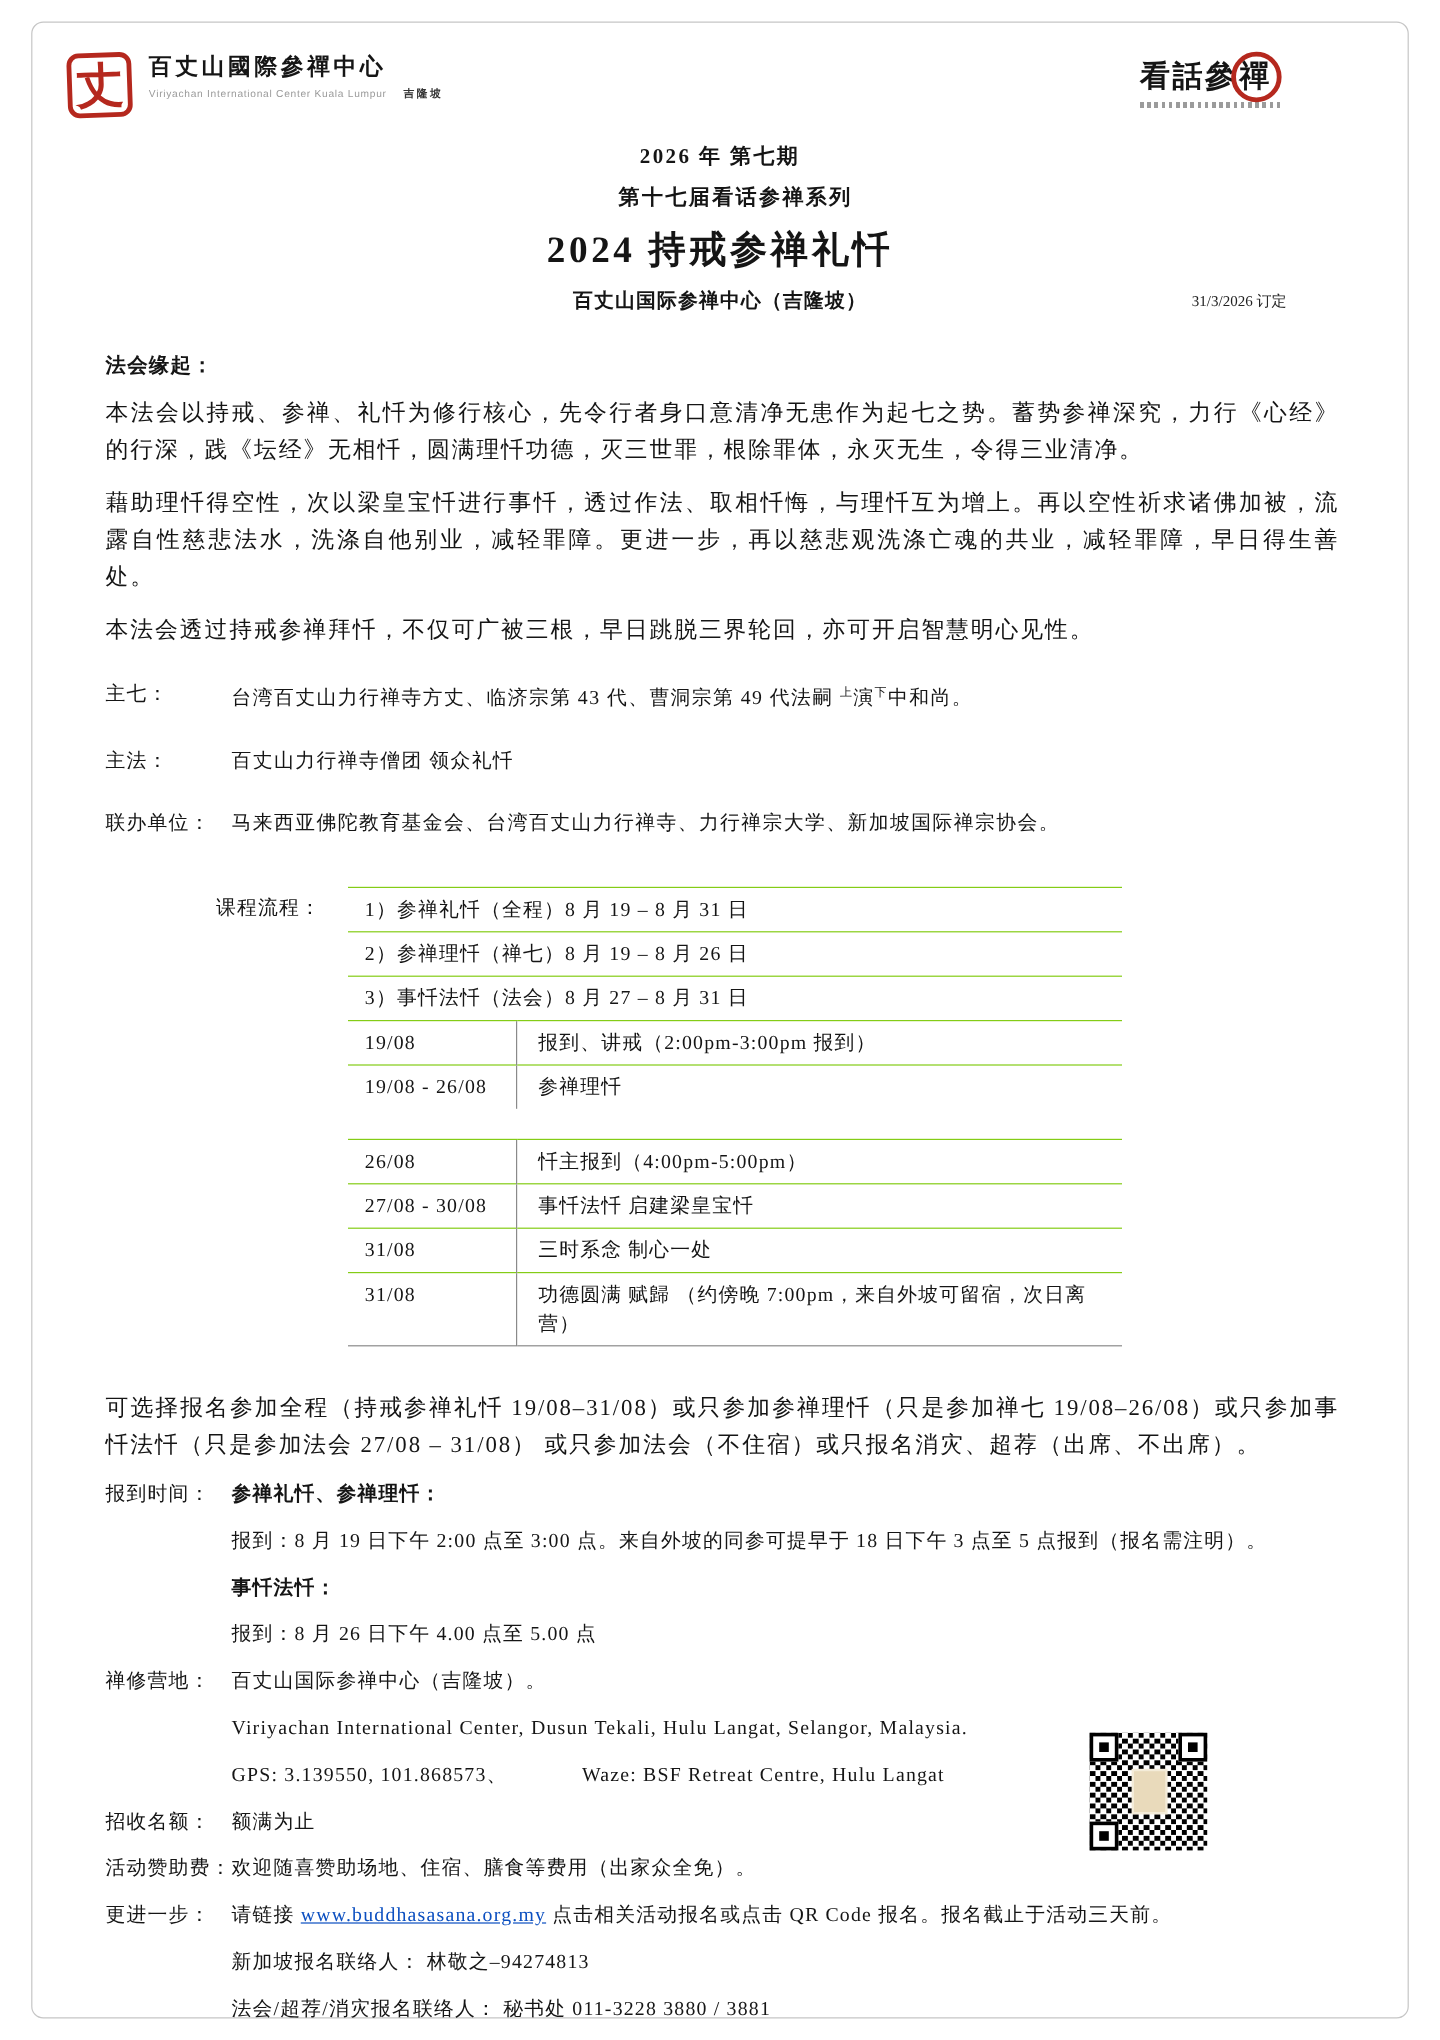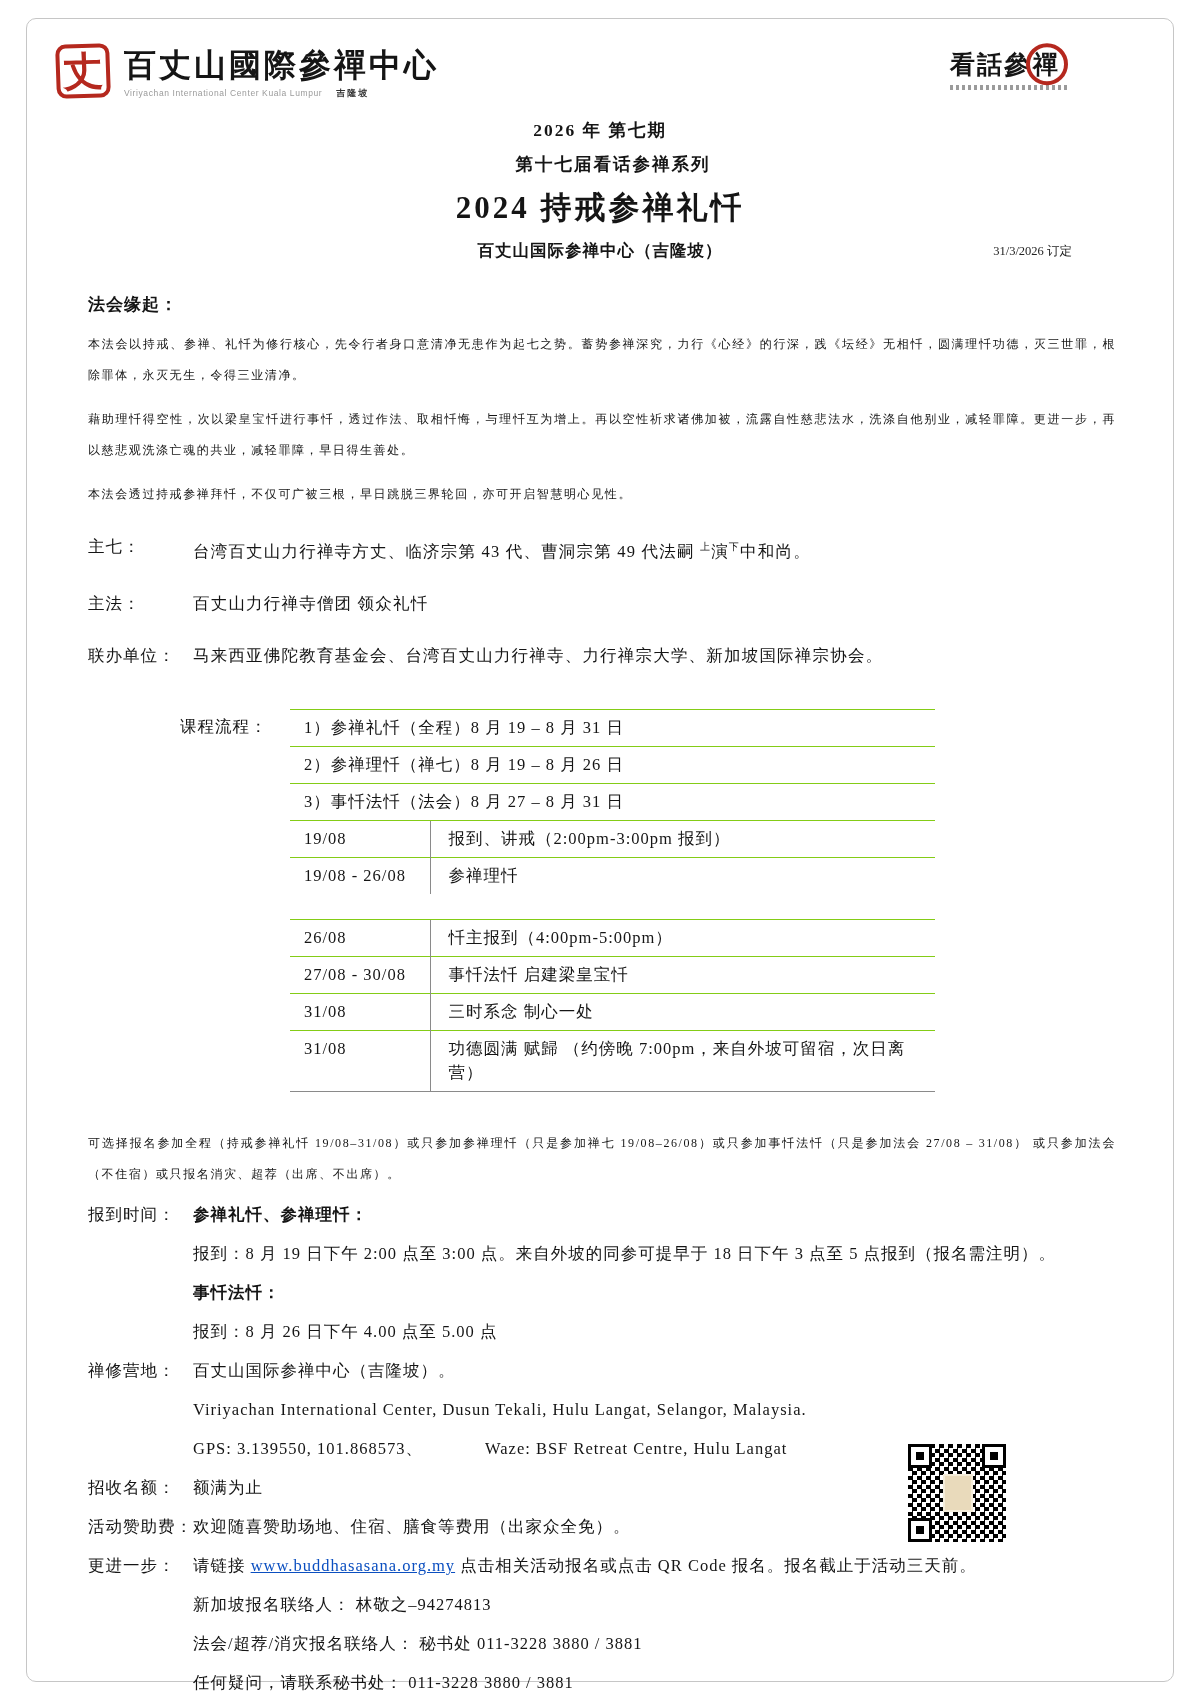--- a/index.html
+++ b/index.html
@@ -15,21 +15,21 @@
   }
 
   
   .header-left { position:absolute; left:56px; top:44px; display:flex; align-items:flex-start; gap:14px; }
   .seal {
     width:54px; height:54px; border:4px solid #b5281e; border-radius:10px;
     color:#b5281e; display:flex; align-items:center; justify-content:center;
     font-size:40px; font-weight:bold; transform:rotate(-2deg);
     font-family:"DejaVu Serif",serif;
   }
-  .org-calligraphy { font-size:32px; font-weight:bold; letter-spacing:3px; line-height:1.2; padding-top:2px; }
+  .org-calligraphy { font-size:19px; font-weight:bold; letter-spacing:3px; line-height:1.2; padding-top:2px; }
   .org-sub { display:flex; align-items:baseline; gap:14px; margin-top:3px; }
   .org-english { font-size:8.5px; color:#9a9a9a; letter-spacing:.6px; font-family:"Liberation Sans",sans-serif; }
   .org-city { font-size:9px; font-weight:bold; color:#333; letter-spacing:2px; }
 
   .header-right { position:absolute; right:132px; top:52px; }
   .right-calligraphy { font-size:25px; font-weight:bold; letter-spacing:2px; line-height:1; }
   .circled { position:relative; display:inline-block; z-index:1; padding:0 2px; }
   .circled::before {
     content:""; position:absolute; left:50%; top:50%; width:34px; height:34px;
     transform:translate(-50%,-52%); border:4px solid #b5281e; border-radius:50%; z-index:-1;
@@ -44,21 +44,21 @@
   .t-small { font-size:17.5px; font-weight:bold; letter-spacing:2px; }
   .t-line2 { margin-top:10px;padding-left:26px; }
   .t-main  { font-size:31px; font-weight:bold; letter-spacing:3px; margin-top:11px; }
   .t-sub   { font-size:16.5px; font-weight:bold; letter-spacing:1px; margin-top:11px; }
   .rev-note { position:absolute; top:243px; right:128px; font-size:12.5px; color:#222; }
 
   
   .main { position:absolute; left:88px; top:293px; width:1028px; }
   .sec-heading { font-size:17px; font-weight:bold; letter-spacing:1px; }
   .para {
-    font-size:12px; line-height:31px; letter-spacing:1.6px;
+    font-size:19px; line-height:31px; letter-spacing:1.6px;
     text-align:justify; margin-top:13px;
   }
   .info-row { display:flex; margin-top:22px; font-size:16.5px; line-height:30px; }
   .info-label { flex:0 0 105px; letter-spacing:1px; }
   .info-value { flex:1; letter-spacing:1.2px; }
   .sup { font-size:10px; vertical-align:super; }
 
   
   .schedule { display:flex; margin-top:38px; }
   .schedule-label { flex:0 0 110px; margin-left:92px; font-size:16.5px; letter-spacing:1px; padding-top:7px; }

